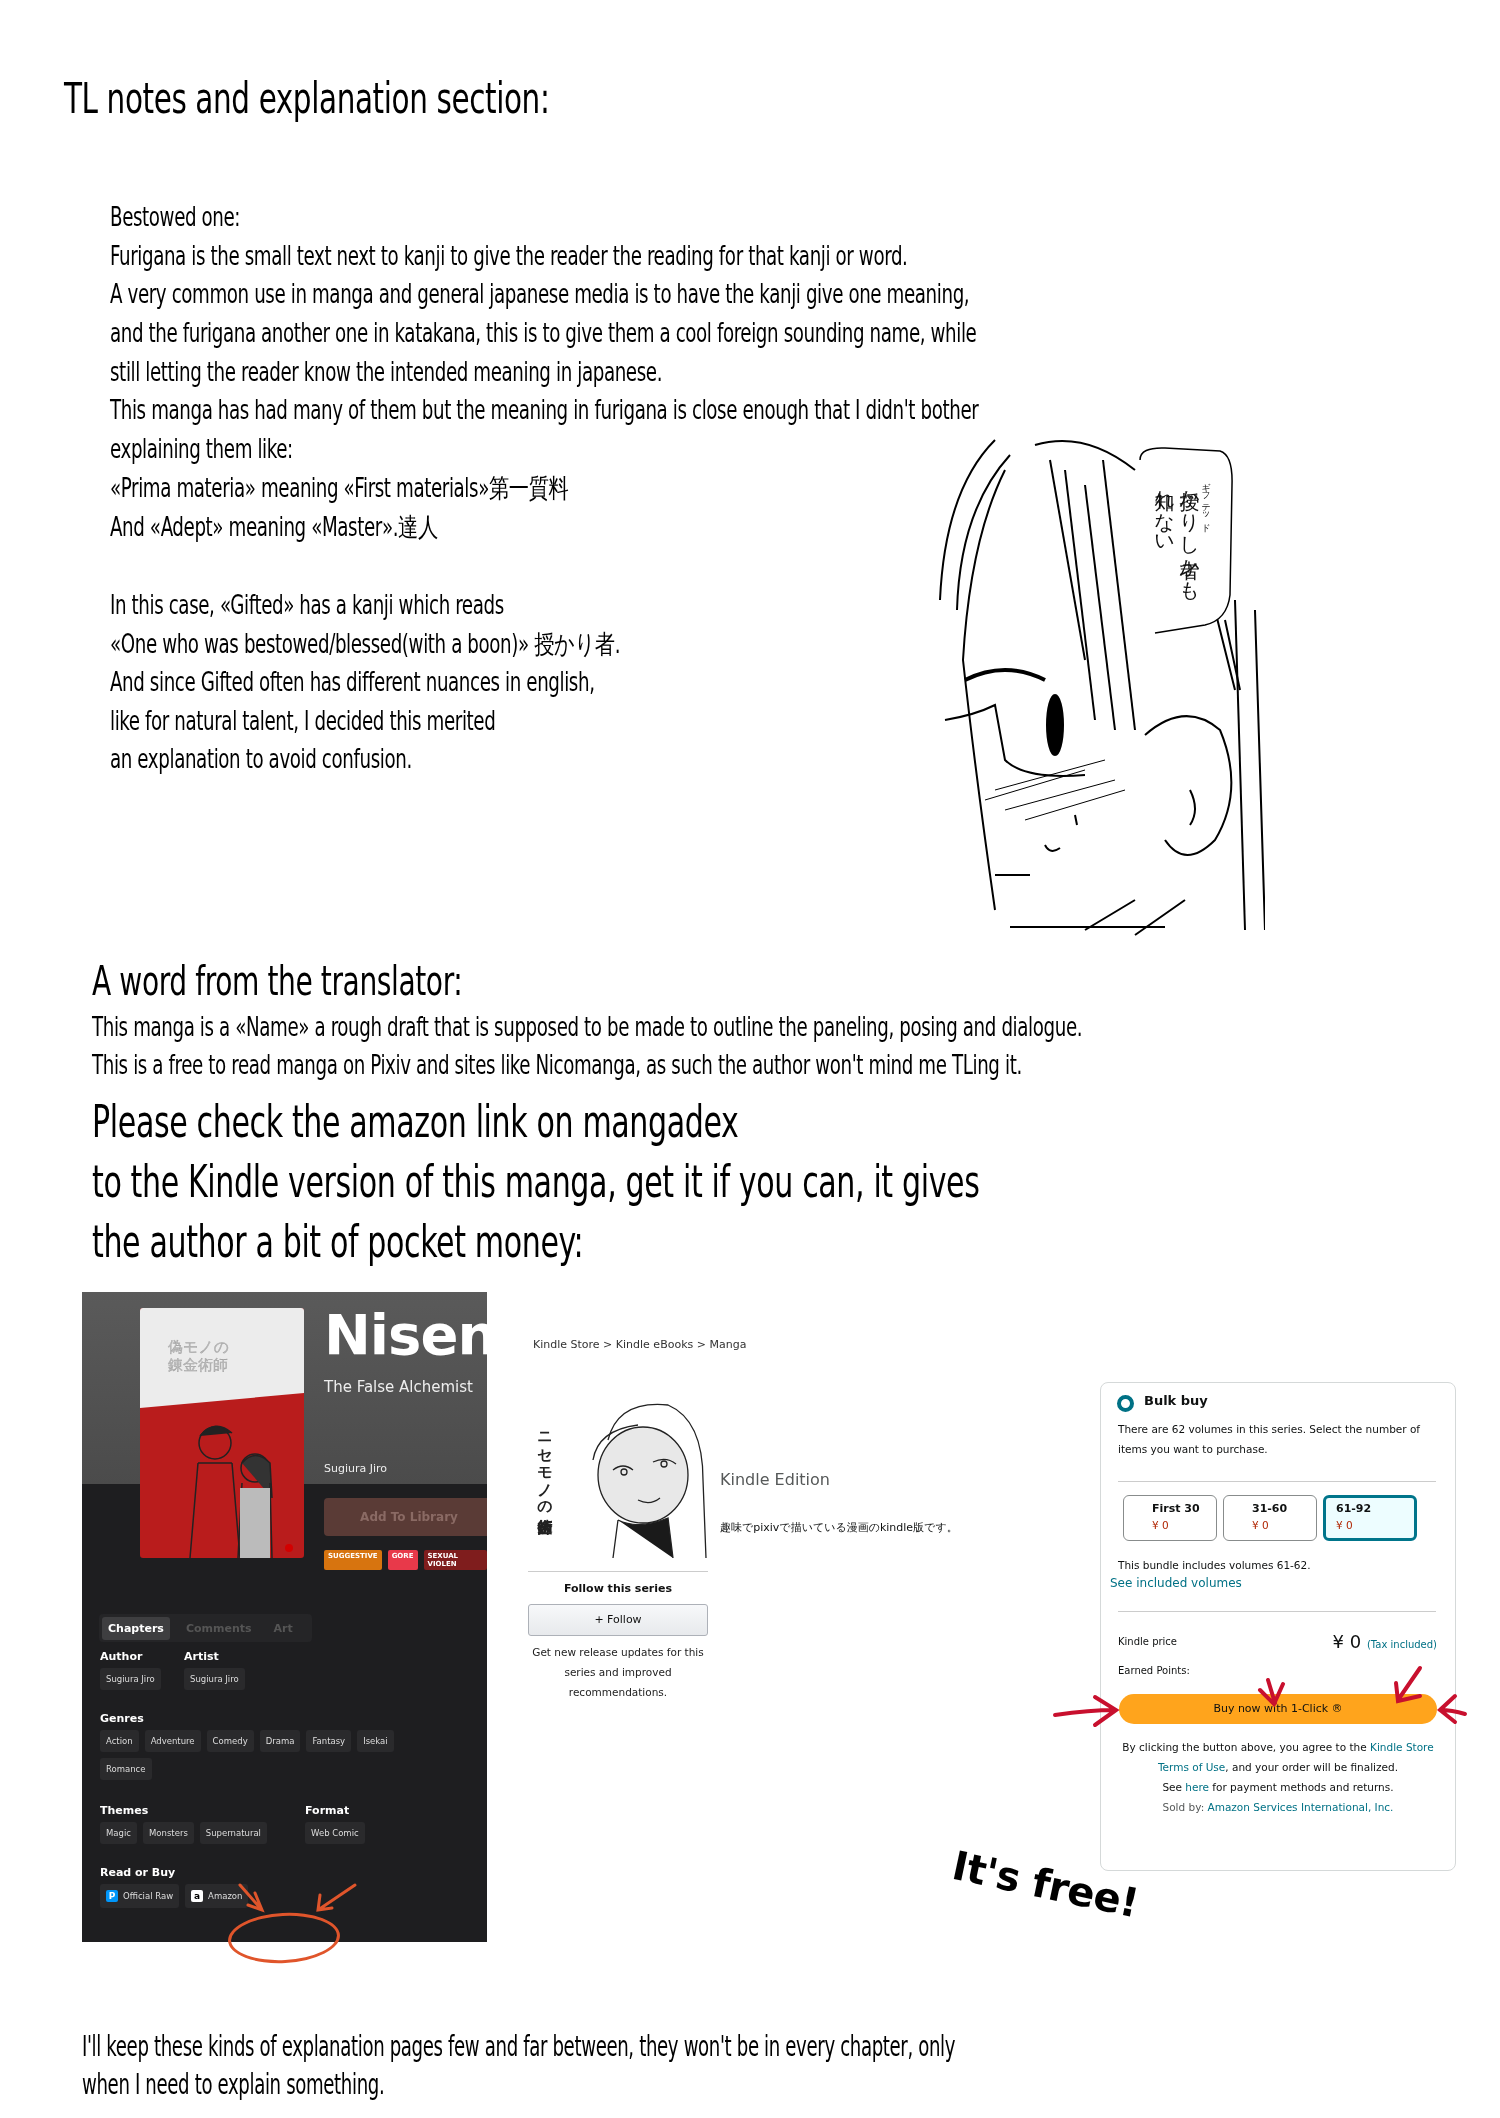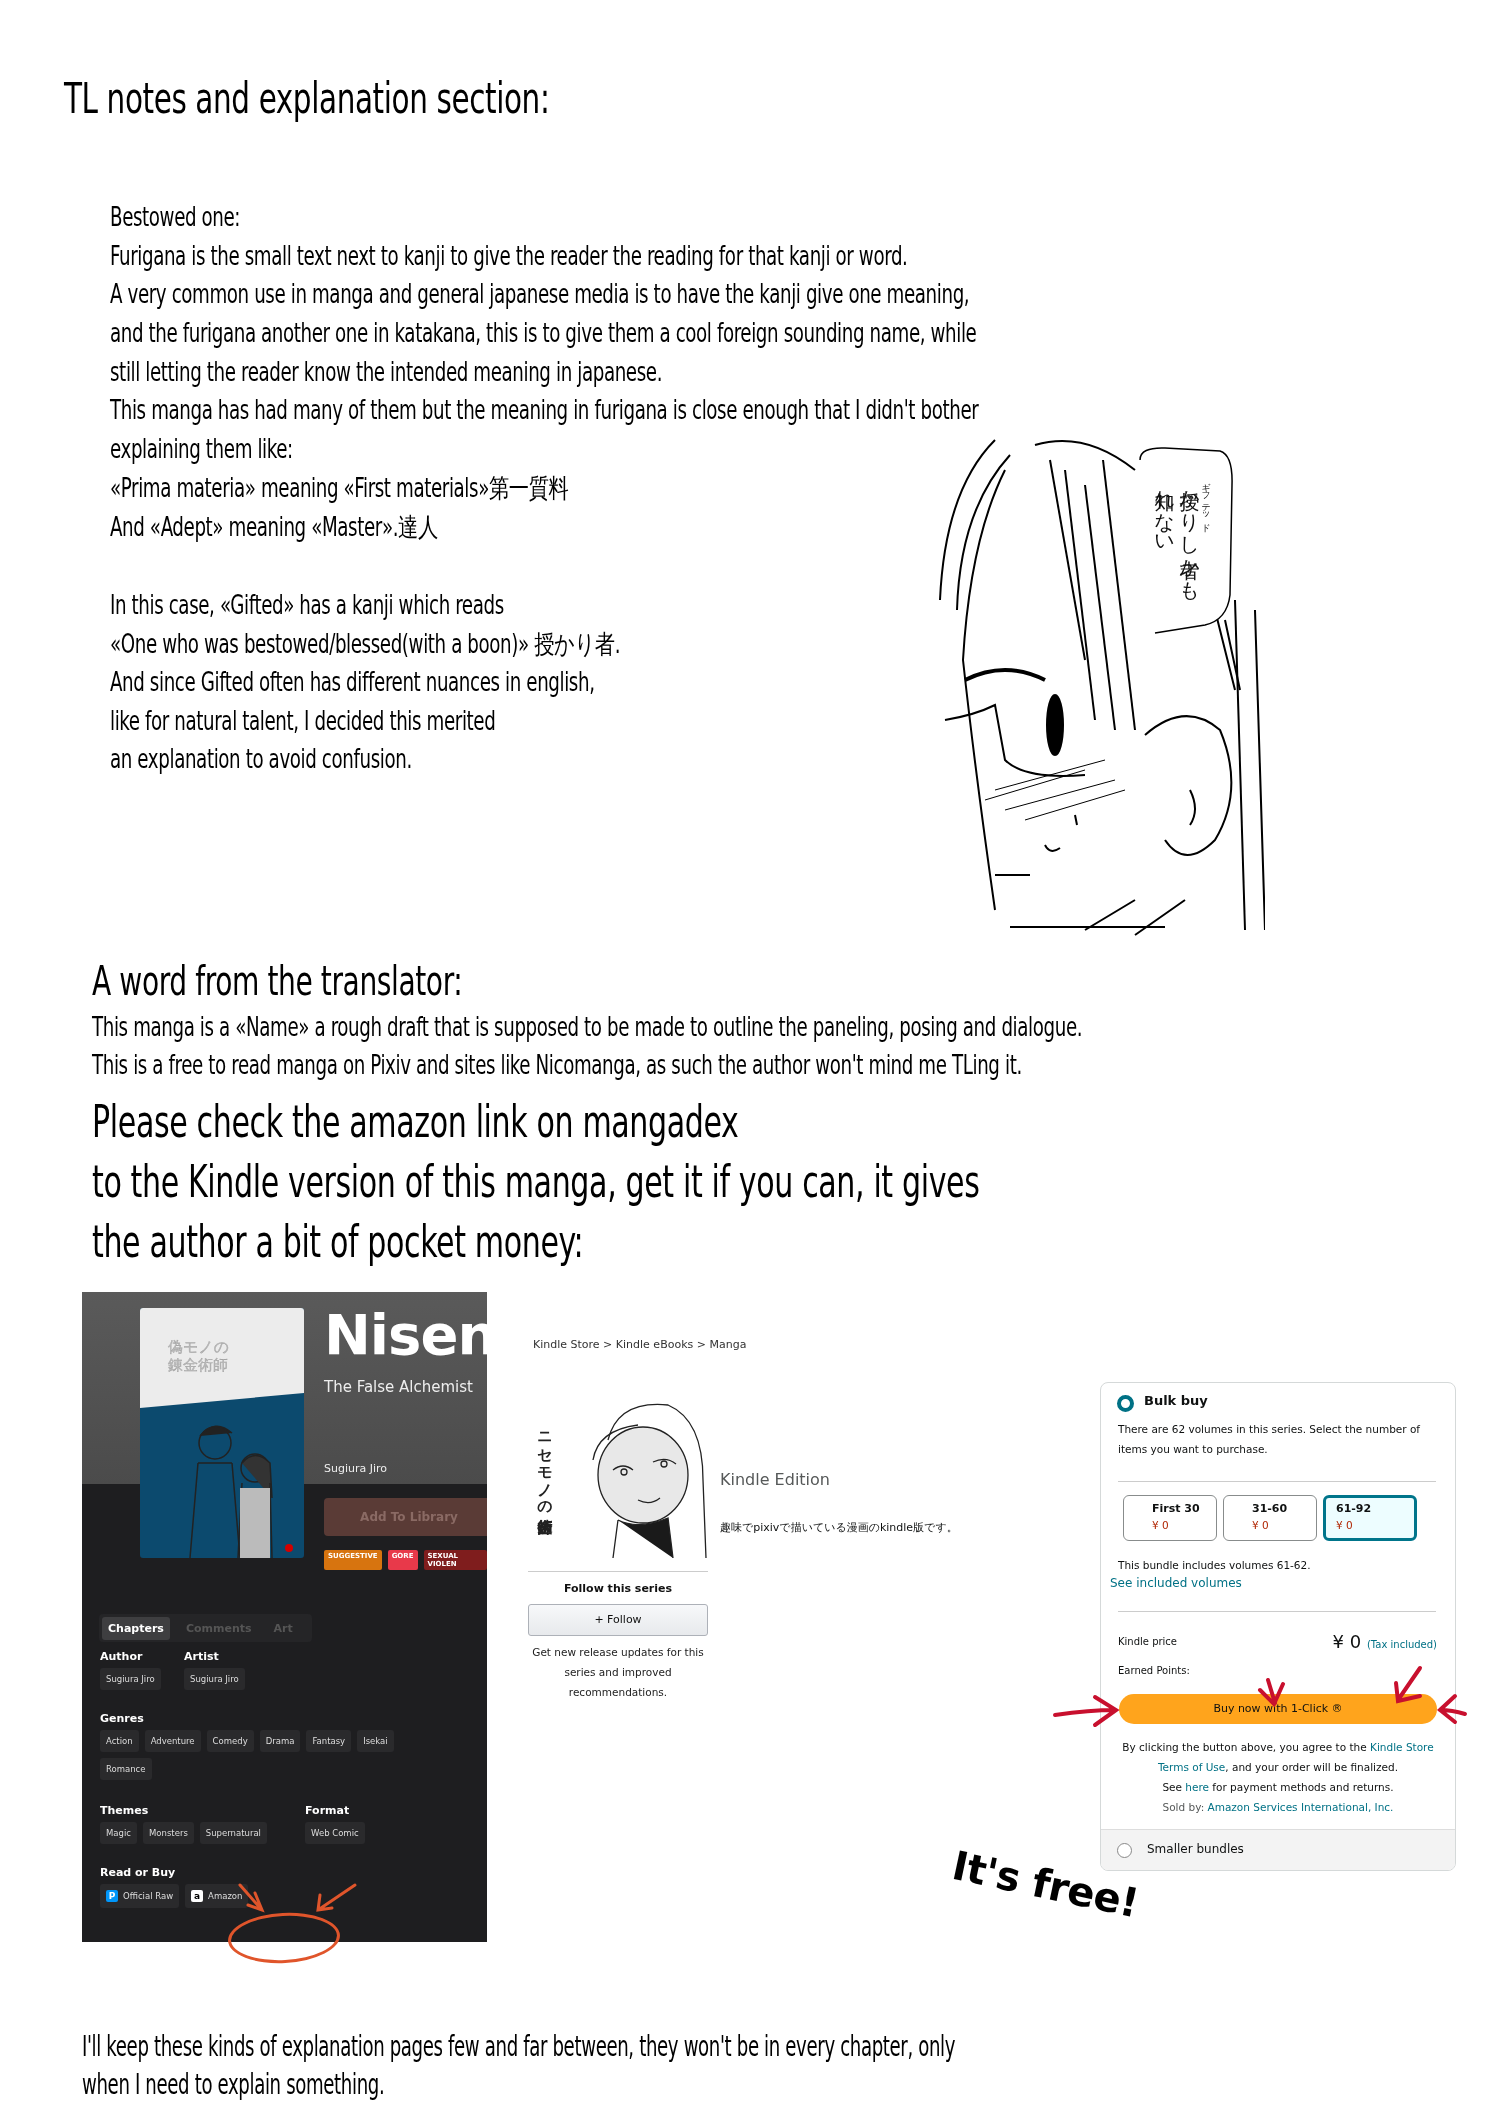--- a/index.html
+++ b/index.html
@@ -17,21 +17,21 @@
   #free { left:958px; top:1842px; font-size:40px; font-weight:bold; transform:rotate(12deg); transform-origin:left top; font-family:"DejaVu Sans", sans-serif; }
 
   
   #drawing { position:absolute; left:935px; top:430px; width:330px; height:510px; }
   .bubble { position:absolute; left:1135px; top:445px; width:100px; height:195px; }
   .bubble-text { position:absolute; font-family:"DejaVu Sans", sans-serif; font-size:20px; writing-mode:vertical-rl; line-height:24px; color:#111; }
 
   
   #md { position:absolute; left:82px; top:1292px; width:405px; height:650px; background:#1e1e20; overflow:hidden; font-family:"DejaVu Sans", sans-serif; }
   #md .hero { position:absolute; left:0; top:0; width:405px; height:192px; background:linear-gradient(180deg,#5a5a5a 0%,#4b4b4b 100%); }
-  #md .cover { position:absolute; left:58px; top:16px; width:164px; height:250px; background:#0c4a6e; border-radius:3px; overflow:hidden; }
+  #md .cover { position:absolute; left:58px; top:16px; width:164px; height:250px; background:#b91c1c; border-radius:3px; overflow:hidden; }
   #md .cover .sky { position:absolute; left:0; top:0; width:164px; height:100px; background:#ececec; clip-path:polygon(0 0,100% 0,100% 85%,0 100%); }
   #md .cover .ctitle { position:absolute; left:28px; top:30px; font-size:15px; color:#bbb; line-height:18px; -webkit-text-stroke:0.3px #999; }
   #md .cover .dot { position:absolute; left:145px; top:236px; width:8px; height:8px; border-radius:50%; background:#d30000; }
   #md .big { position:absolute; left:242px; top:10px; font-size:56px; font-weight:bold; color:#fff; letter-spacing:-1px; }
   #md .alt { position:absolute; left:242px; top:86px; font-size:15px; color:#eee; }
   #md .auth { position:absolute; left:242px; top:170px; font-size:11px; color:#eee; }
   #md .lib { position:absolute; left:242px; top:206px; width:170px; height:38px; background:#5a3b36; border-radius:4px; color:#8a6a64; font-size:12px; font-weight:bold; line-height:38px; text-align:center; }
   #md .tags { position:absolute; left:242px; top:258px; display:flex; gap:6px; }
   #md .tag { font-size:7px; font-weight:bold; color:#fff; padding:2px 4px; border-radius:2px; }
   #md .tabs { position:absolute; left:17px; top:322px; width:210px; height:28px; background:#252527; border-radius:4px; display:flex; align-items:center; padding-left:3px; gap:10px; }
@@ -260,24 +260,20 @@
     <div class="sep" style="top:228px"></div>
     <div class="kp">Kindle price</div>
     <div class="price"><span>¥ 0</span> <span class="tax">(Tax included)</span></div>
     <div class="ep">Earned Points:</div>
     <div class="buy">Buy now with 1-Click ®</div>
     <div class="legal">
       <span>By clicking the button above, you agree to the </span><span class="lnk">Kindle Store Terms of Use</span><span>, and your order will be finalized.</span><br>
       <span>See </span><span class="lnk">here</span><span> for payment methods and returns.</span><br>
       <span class="sold">Sold by: </span><span class="lnk">Amazon Services International, Inc.</span>
     </div>
-    <div class="small">
-      <div class="radio-off"></div>
-      <span>Smaller bundles</span>
-    </div>
   </div>
 </div>
 
 <svg class="ann" viewBox="0 0 1500 2118">
   <g stroke="#c8102e" stroke-width="4" fill="none" stroke-linecap="round">
     <path d="M1055 1715 Q1090 1710 1115 1710 M1095 1697 L1116 1710 L1095 1725"></path>
     <path d="M1268 1680 L1275 1703 M1260 1690 L1274 1704 L1283 1684"></path>
     <path d="M1420 1668 L1398 1700 M1396 1683 L1398 1701 L1420 1696"></path>
     <path d="M1465 1714 Q1452 1710 1440 1710 M1455 1696 L1440 1710 L1455 1722"></path>
   </g>

